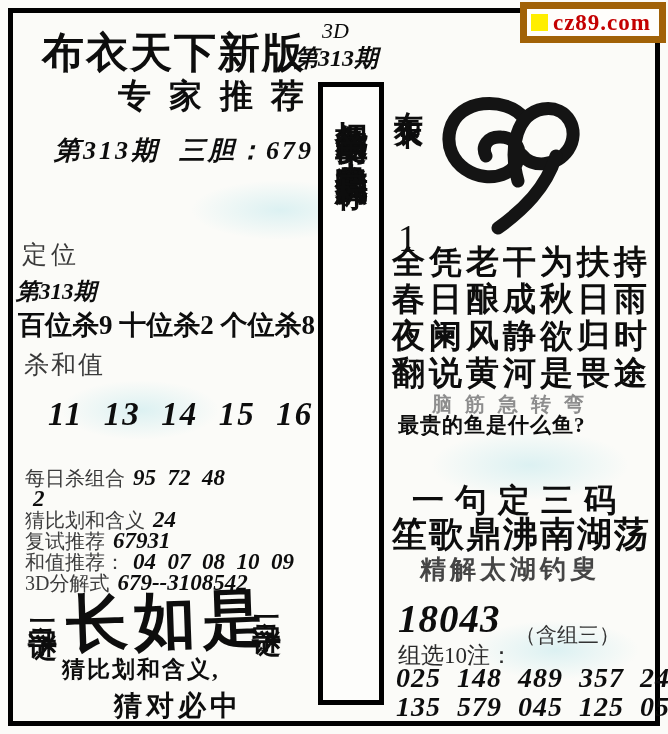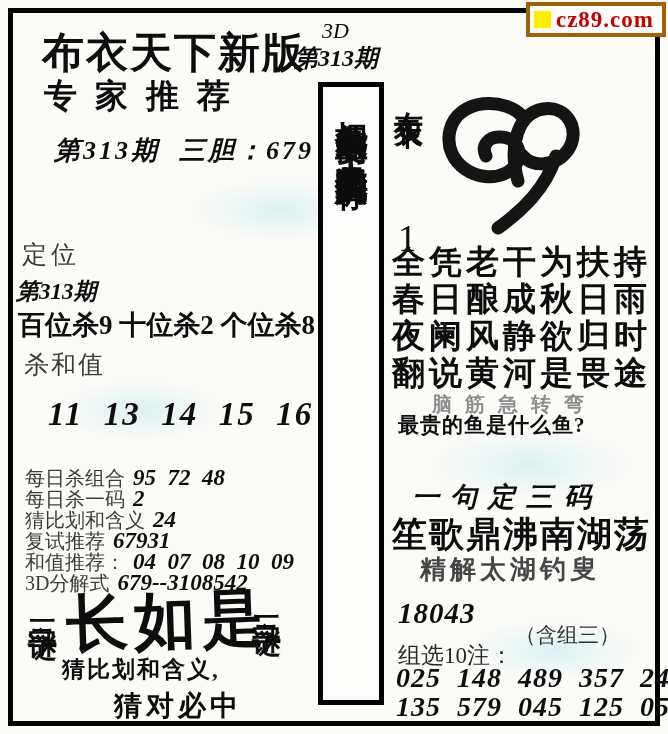--- a/index.html
+++ b/index.html
@@ -11,26 +11,26 @@
   }
   .abs{position:absolute;line-height:1;}
   .pre{white-space:pre;}
   
   .frame{left:8px;top:8px;width:642px;height:708px;border:5px solid #000;background:transparent;}
   
   .wm{pointer-events:none;border-radius:50%;
       background:radial-gradient(ellipse at center, rgba(110,205,220,.22), rgba(110,205,220,0) 70%);}
   
   .badge{top:2px;right:2px;display:flex;align-items:center;gap:5px;
-         background:#fffefb;border:4px solid #a16207;padding:2px 8px 2px 4px;z-index:9;}
+         background:#fffefb;border:7px solid #a16207;padding:2px 8px 2px 4px;z-index:9;}
   .badge-square{width:17px;height:17px;background:#ffee00;}
   .badge-text{color:#c40000;font-weight:bold;font-size:23px;letter-spacing:1px;}
   
   .title{left:26px;top:24px;width:296px;text-align:center;font-size:42px;font-weight:bold;letter-spacing:2px;margin-top:8px;}
-  .subtitle{left:26px;top:80px;width:296px;text-align:left;font-size:33px;font-weight:bold;letter-spacing:18px;text-indent:18px;}
+  .subtitle{left:26px;top:80px;width:296px;text-align:right;font-size:33px;font-weight:bold;letter-spacing:18px;text-indent:18px;}
   .issue-line{left:54px;top:138px;font-size:26px;font-weight:bold;font-style:italic;letter-spacing:3px;}
   .dingwei{left:22px;top:242px;font-size:25px;color:#3a3a3a;letter-spacing:4px;}
   .issue2{left:16px;top:280px;font-size:23px;font-weight:bold;font-style:italic;}
   .pos-kills{left:18px;top:312px;font-size:27px;font-weight:bold;}
   .sumkill-label{left:24px;top:352px;font-size:25px;color:#3a3a3a;letter-spacing:2px;}
   .sumkill-values{left:48px;top:398px;font-size:33px;font-weight:bold;font-style:italic;letter-spacing:2px;}
   .daily{left:25px;top:466px;width:285px;}
   .daily-row{height:21px;display:flex;align-items:baseline;}
   .dlabel{font-size:20px;color:#3c3c3c;flex:none;}
   .dval{font-size:23px;font-weight:bold;font-style:italic;margin-left:8px;}
@@ -49,26 +49,26 @@
   .strip-gap{margin-top:26px;}
   
   .brand-vert{left:394px;top:88px;height:138px;writing-mode:vertical-rl;text-orientation:upright;
               font-size:29px;font-weight:bold;letter-spacing:4px;}
   .brand-num{left:398px;top:220px;font-size:37px;}
   .doodle{left:428px;top:88px;}
   .poem{left:392px;top:244px;width:258px;}
   .poem-line{font-size:33px;font-weight:bold;letter-spacing:4px;line-height:37px;white-space:nowrap;}
   .teaser-label{left:432px;top:394px;font-size:20px;font-weight:bold;color:#8d8d8d;letter-spacing:13px;}
   .teaser-q{left:398px;top:415px;font-size:21px;font-weight:bold;letter-spacing:1px;}
-  .one-label{left:412px;top:484px;font-size:27px;font-weight:bold;letter-spacing:11px;font-style:italic;}
+  .one-label{left:412px;top:484px;font-size:32px;font-weight:bold;letter-spacing:11px;}
   .one-poem{left:392px;top:517px;font-size:35px;font-weight:bold;letter-spacing:2px;}
   .one-note{left:420px;top:557px;font-size:26px;font-weight:bold;color:#454545;letter-spacing:4px;}
   .fivecode{left:398px;top:599px;display:flex;align-items:baseline;}
   .fivecode-label{font-size:24px;color:#2a2a2a;}
-  .fivecode-value{font-size:29px;font-weight:bold;font-style:italic;letter-spacing:1px;text-align:center;}
+  .fivecode-value{font-size:39px;font-weight:bold;font-style:italic;letter-spacing:1px;text-align:center;}
   .fivecode-note{left:470px;top:625px;font-size:21px;color:#333;margin-left:45px;}
   .group-label{left:398px;top:644px;font-size:23px;color:#2a2a2a;}
   .group-row1{left:396px;top:664px;font-size:28px;font-weight:bold;font-style:italic;letter-spacing:1px;}
   .group-row2{left:396px;top:693px;font-size:28px;font-weight:bold;font-style:italic;letter-spacing:1px;}
   svg.doodle-svg path{stroke:#141414;stroke-width:13;fill:none;stroke-linecap:round;}
 </style>
 </head>
 <body>
 
 <div class="abs frame"></div>
@@ -93,21 +93,20 @@
 <div class="abs pos-kills pre">百位杀9 十位杀2 个位杀8</div>
 <div class="abs sumkill-label">杀和值</div>
 <div class="abs sumkill-values pre">11  13  14  15  16</div>
 
 <div class="abs daily">
   <div class="daily-row">
     <span class="dlabel">每日杀组合</span>
     <span class="dval pre">95  72  48</span>
   </div>
   <div class="daily-row">
-    <span class="dlabel">每日杀一码</span>
     <span class="dval pre">2</span>
   </div>
   <div class="daily-row">
     <span class="dlabel">猜比划和含义</span>
     <span class="dval pre">24</span>
   </div>
   <div class="daily-row">
     <span class="dlabel">复试推荐</span>
     <span class="dval pre">67931</span>
   </div>

